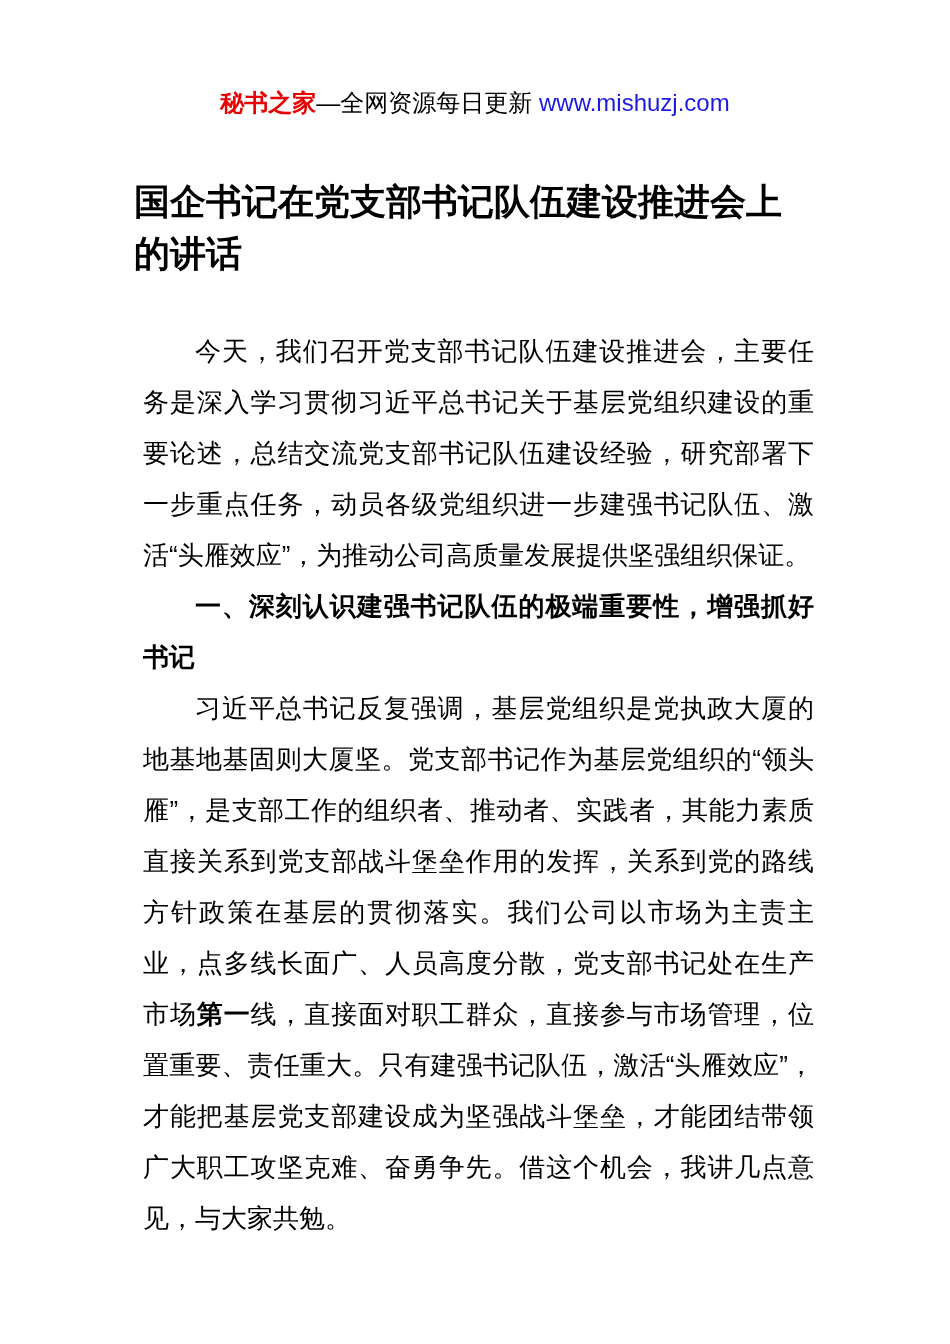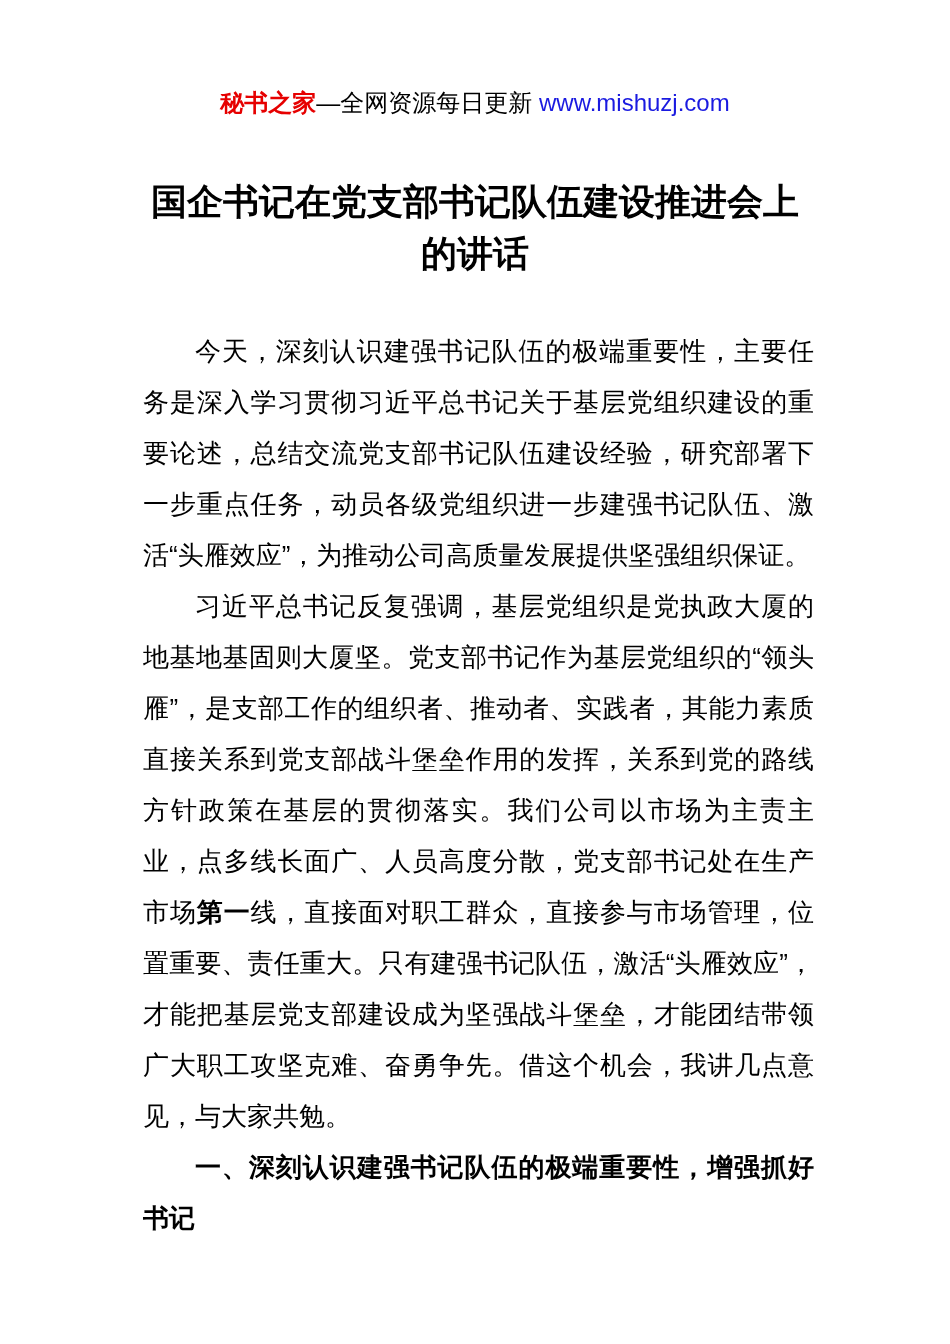--- a/index.html
+++ b/index.html
@@ -20,21 +20,21 @@
     font-size: 24px;
     line-height: 30px;
     white-space: pre;
   }
   .header .brand {
     font-weight: bold;
   }
   .doc-title {
     margin-top: 58px;
     padding: 0 118px;
-    text-align: center;
+    text-align: left;
     font-size: 36px;
     font-weight: bold;
     line-height: 52px;
     color: #000000;
   }
   .doc-body {
     margin-top: 46px;
     padding-left: 127px;
     padding-right: 120px;
     font-size: 26px;
@@ -51,18 +51,18 @@
 </head>
 <body>
 
 <div class="page">
 
   <div class="header"><span class="brand" style="color: rgb(230, 0, 0);">秘书之家</span><span class="tagline">—全网资源每日更新 </span><span class="url" style="color: rgb(26, 26, 224);">www.mishuzj.com</span></div>
 
   <h1 class="doc-title">国企书记在党支部书记队伍建设推进会上的讲话</h1>
 
   <div class="doc-body">
-    <p class="para">今天，深刻认识建强书记队伍的极端重要性，主要任务是深入学习贯彻习近平总书记关于基层党组织建设的重要论述，总结交流党支部书记队伍建设经验，研究部署下一步重点任务，动员各级党组织进一步建强书记队伍、激活“头雁效应”，为推动公司高质量发展提供坚强组织保证。</p>
+    <p class="para">今天，我们召开党支部书记队伍建设推进会，主要任务是深入学习贯彻习近平总书记关于基层党组织建设的重要论述，总结交流党支部书记队伍建设经验，研究部署下一步重点任务，动员各级党组织进一步建强书记队伍、激活“头雁效应”，为推动公司高质量发展提供坚强组织保证。</p>
+    <p class="para heading">一、深刻认识建强书记队伍的极端重要性，增强抓好书记</p>
     <p class="para"><span>习近平总书记反复强调，基层党组织是党执政大厦的地基地基固则大厦坚。党支部书记作为基层党组织的“领头雁”，是支部工作的组织者、推动者、实践者，其能力素质直接关系到党支部战斗堡垒作用的发挥，关系到党的路线方针政策在基层的贯彻落实。我们公司以市场为主责主业，点多线长面广、人员高度分散，党支部书记处在生产市场</span><span class="bold">第一</span><span>线，直接面对职工群众，直接参与市场管理，位置重要、责任重大。只有建强书记队伍，激活“头雁效应”，才能把基层党支部建设成为坚强战斗堡垒，才能团结带领广大职工攻坚克难、奋勇争先。借这个机会，我讲几点意见，与大家共勉。</span></p>
-    <p class="para heading">一、深刻认识建强书记队伍的极端重要性，增强抓好书记</p>
   </div>
 
 </div>
 
 </body></html>

